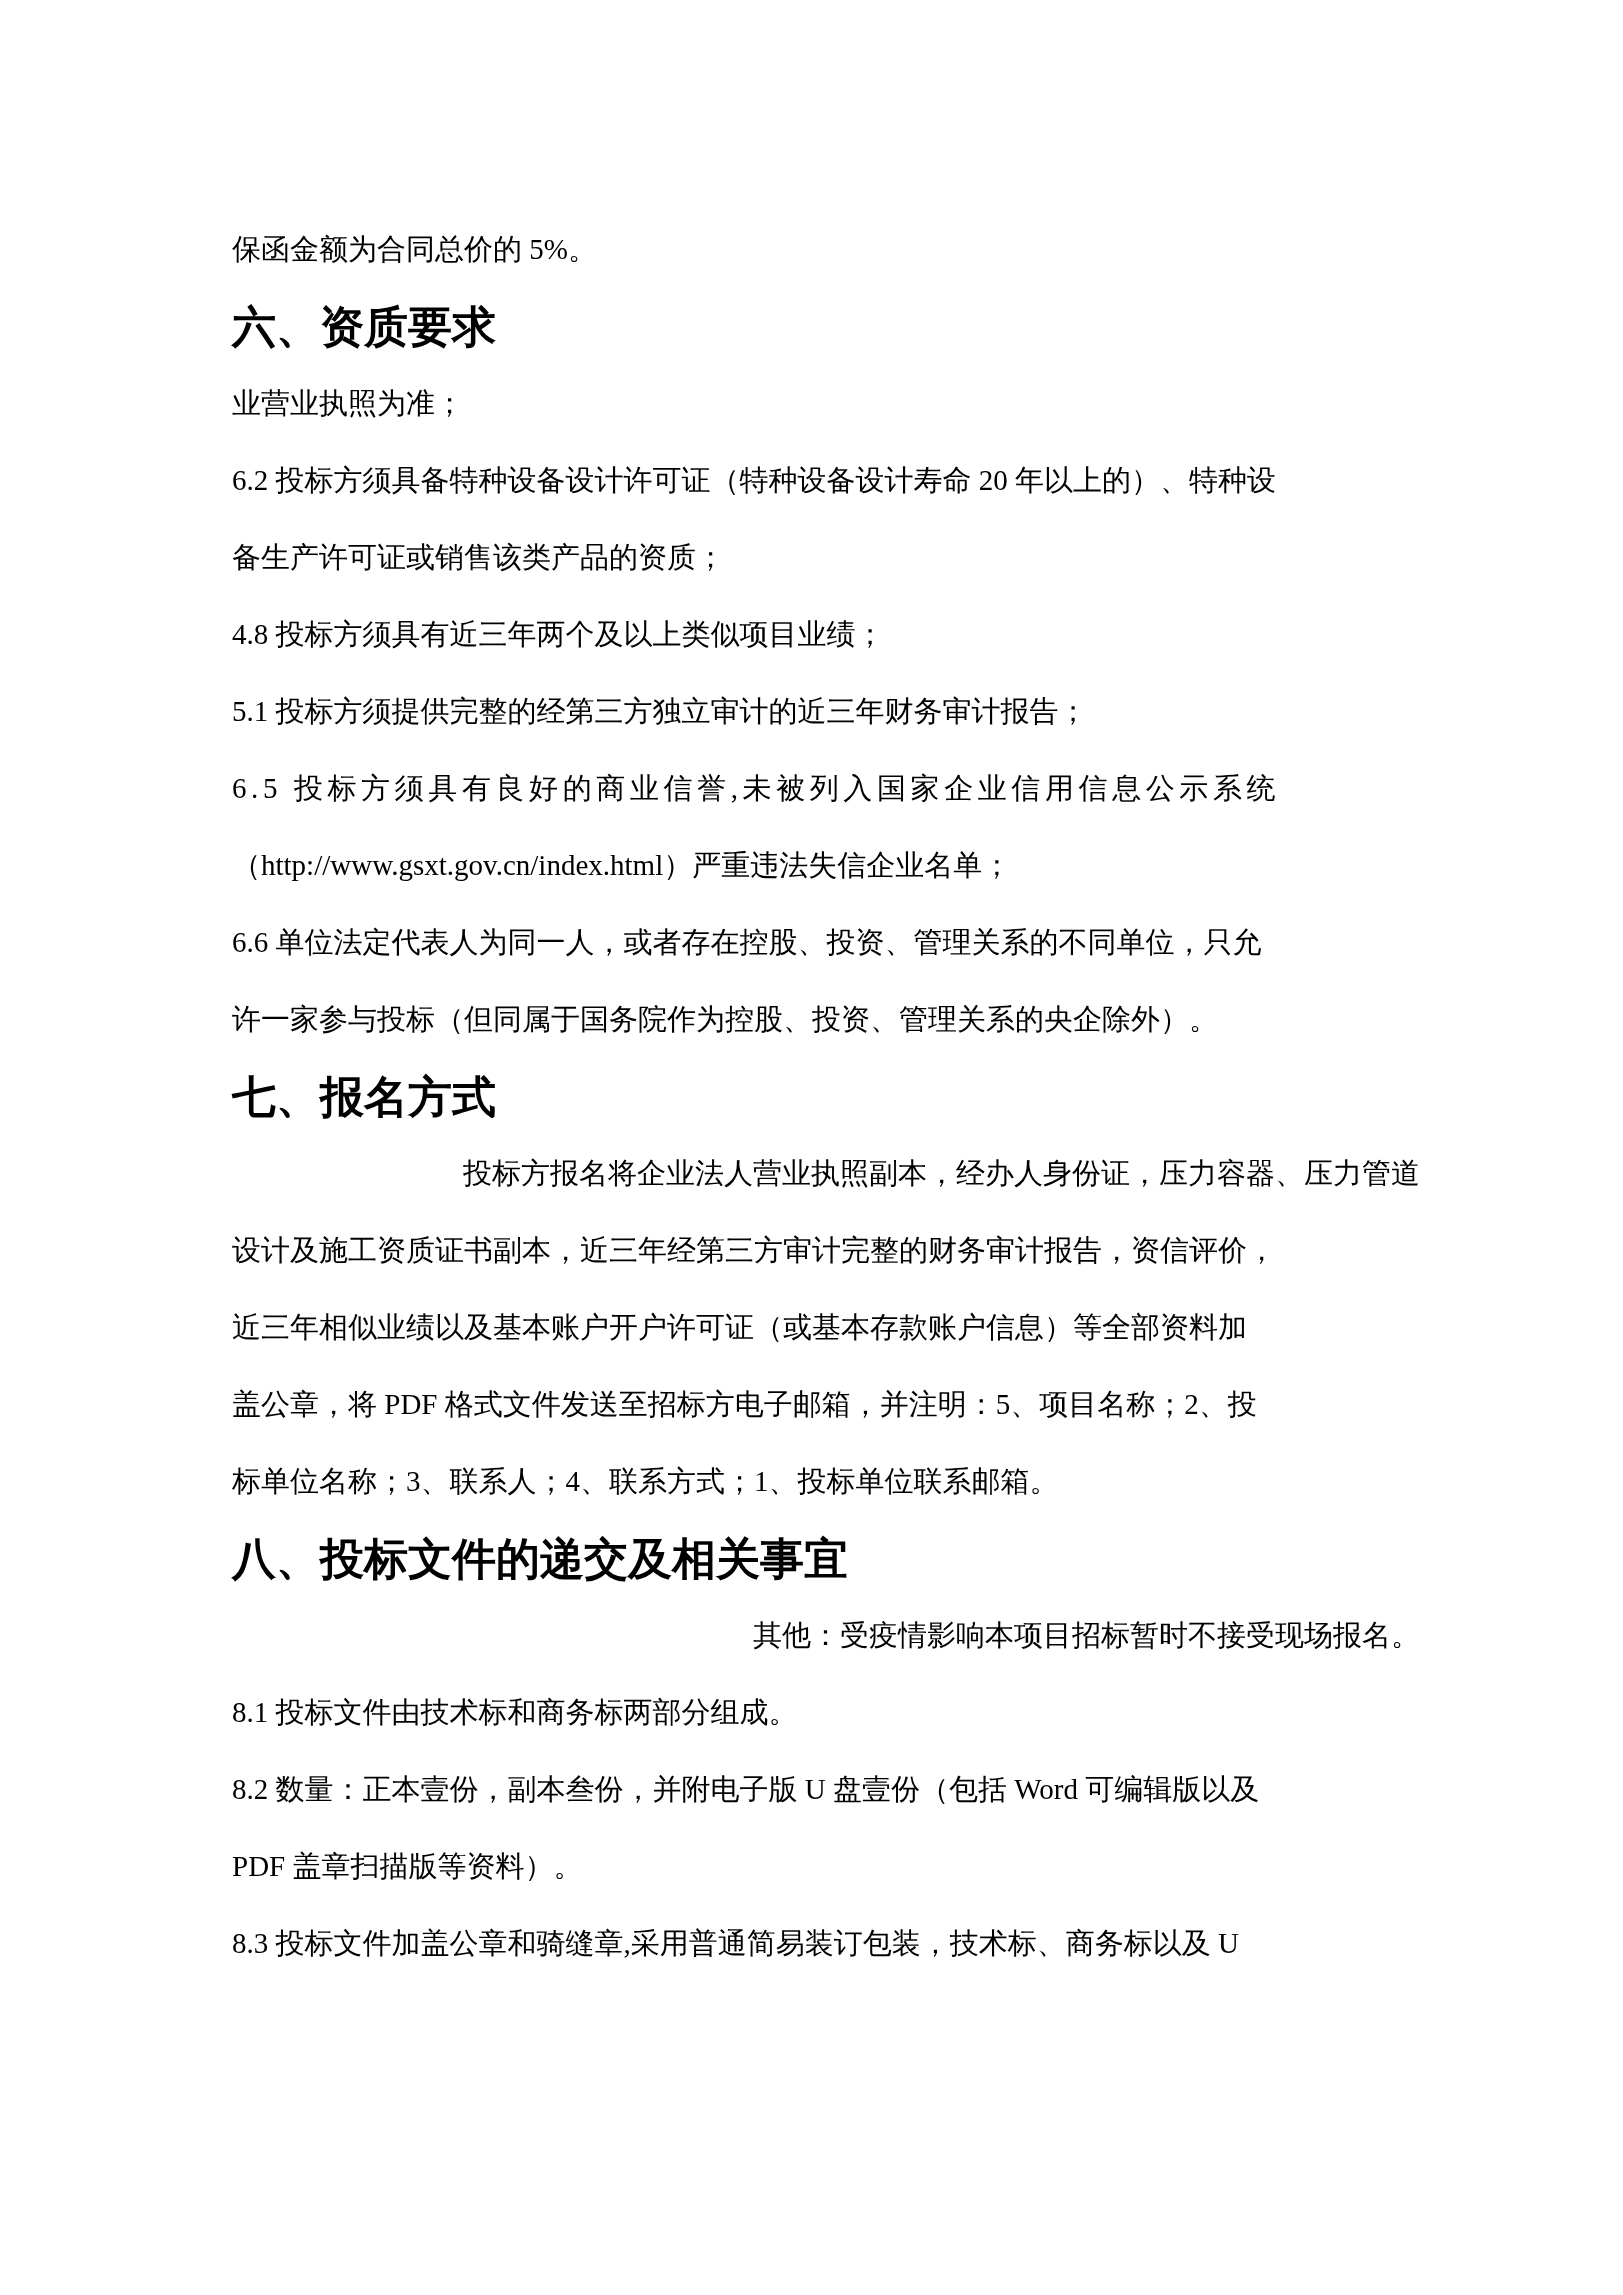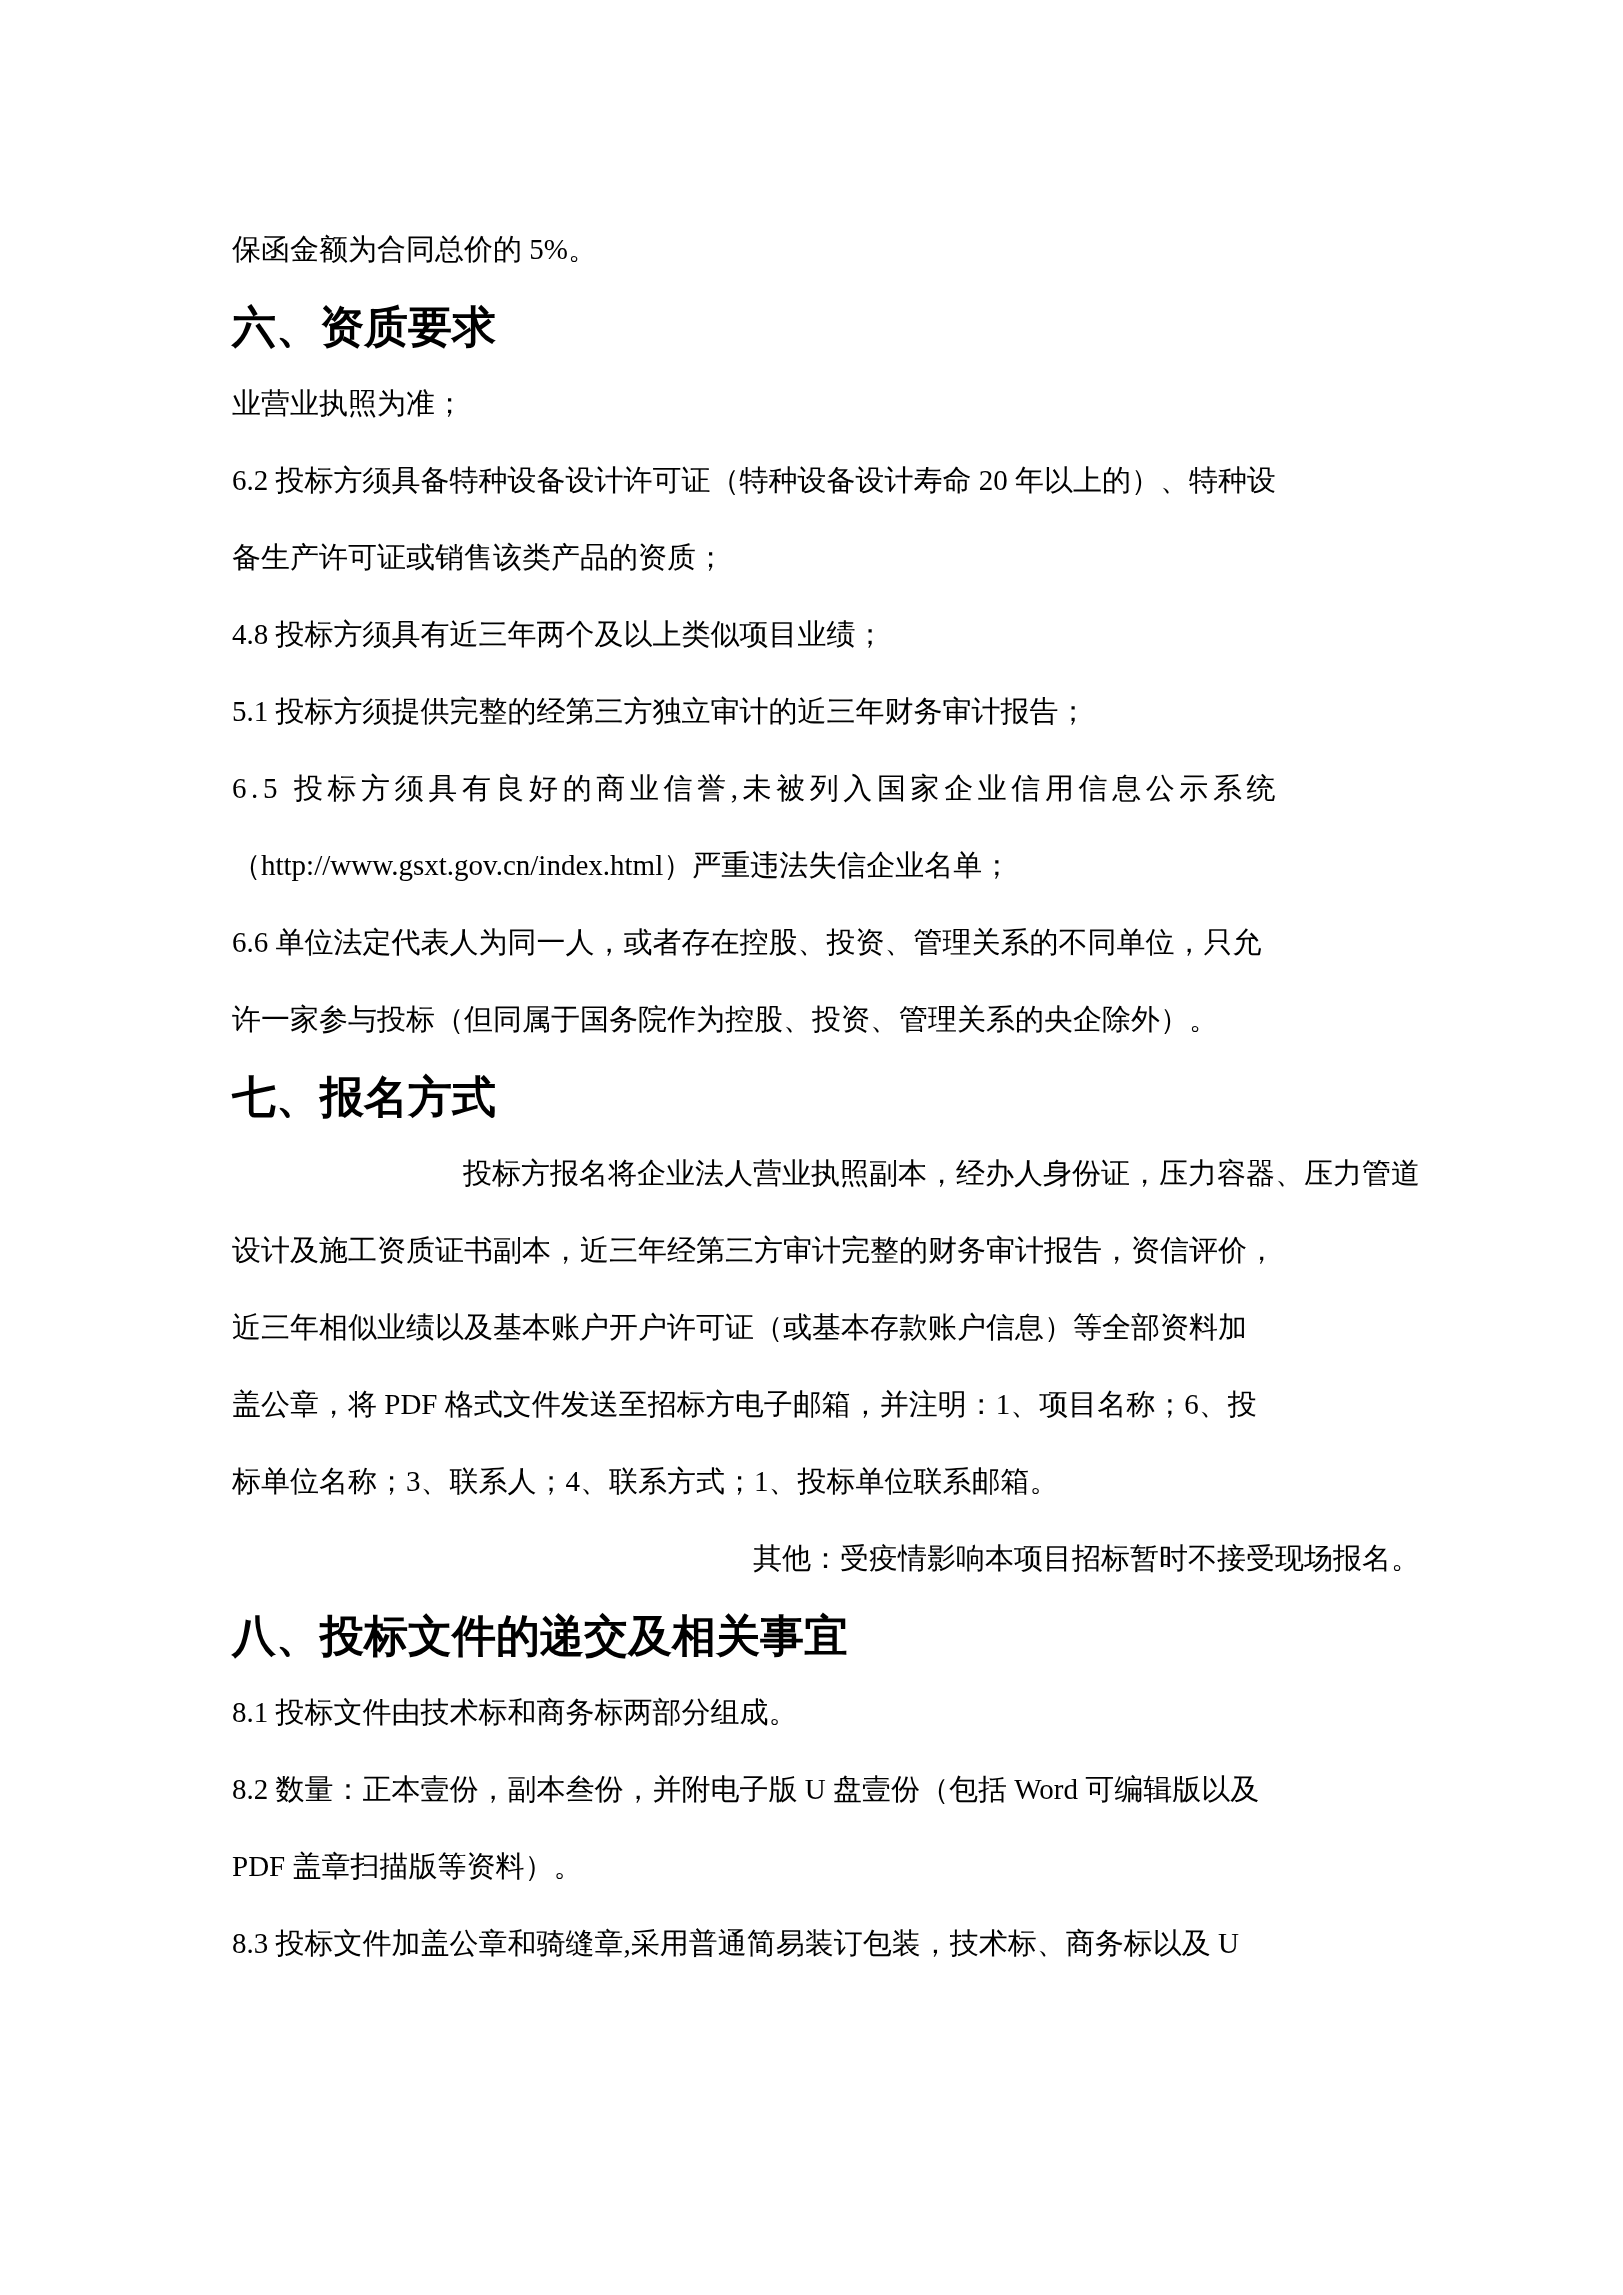--- a/index.html
+++ b/index.html
@@ -54,23 +54,23 @@
       <div class="line body">4.8 投标方须具有近三年两个及以上类似项目业绩；</div>
       <div class="line body">5.1 投标方须提供完整的经第三方独立审计的近三年财务审计报告；</div>
       <div class="line body tracking">6.5 投标方须具有良好的商业信誉,未被列入国家企业信用信息公示系统</div>
       <div class="line body">（http://www.gsxt.gov.cn/index.html）严重违法失信企业名单；</div>
       <div class="line body">6.6 单位法定代表人为同一人，或者存在控股、投资、管理关系的不同单位，只允</div>
       <div class="line body">许一家参与投标（但同属于国务院作为控股、投资、管理关系的央企除外）。</div>
       <div class="line heading">七、报名方式</div>
       <div class="line body indent">投标方报名将企业法人营业执照副本，经办人身份证，压力容器、压力管道</div>
       <div class="line body">设计及施工资质证书副本，近三年经第三方审计完整的财务审计报告，资信评价，</div>
       <div class="line body">近三年相似业绩以及基本账户开户许可证（或基本存款账户信息）等全部资料加</div>
-      <div class="line body">盖公章，将 PDF 格式文件发送至招标方电子邮箱，并注明：1、项目名称；6、投</div>
+      <div class="line body">盖公章，将 PDF 格式文件发送至招标方电子邮箱，并注明：5、项目名称；2、投</div>
       <div class="line body">标单位名称；3、联系人；4、联系方式；1、投标单位联系邮箱。</div>
+      <div class="line heading">八、投标文件的递交及相关事宜</div>
       <div class="line body indent">其他：受疫情影响本项目招标暂时不接受现场报名。</div>
-      <div class="line heading">八、投标文件的递交及相关事宜</div>
       <div class="line body">8.1 投标文件由技术标和商务标两部分组成。</div>
       <div class="line body">8.2 数量：正本壹份，副本叁份，并附电子版 U 盘壹份（包括 Word 可编辑版以及</div>
       <div class="line body">PDF 盖章扫描版等资料）。</div>
       <div class="line body">8.3 投标文件加盖公章和骑缝章,采用普通简易装订包装，技术标、商务标以及 U</div>
     </div>
 </div>
 
 
 </body></html>

